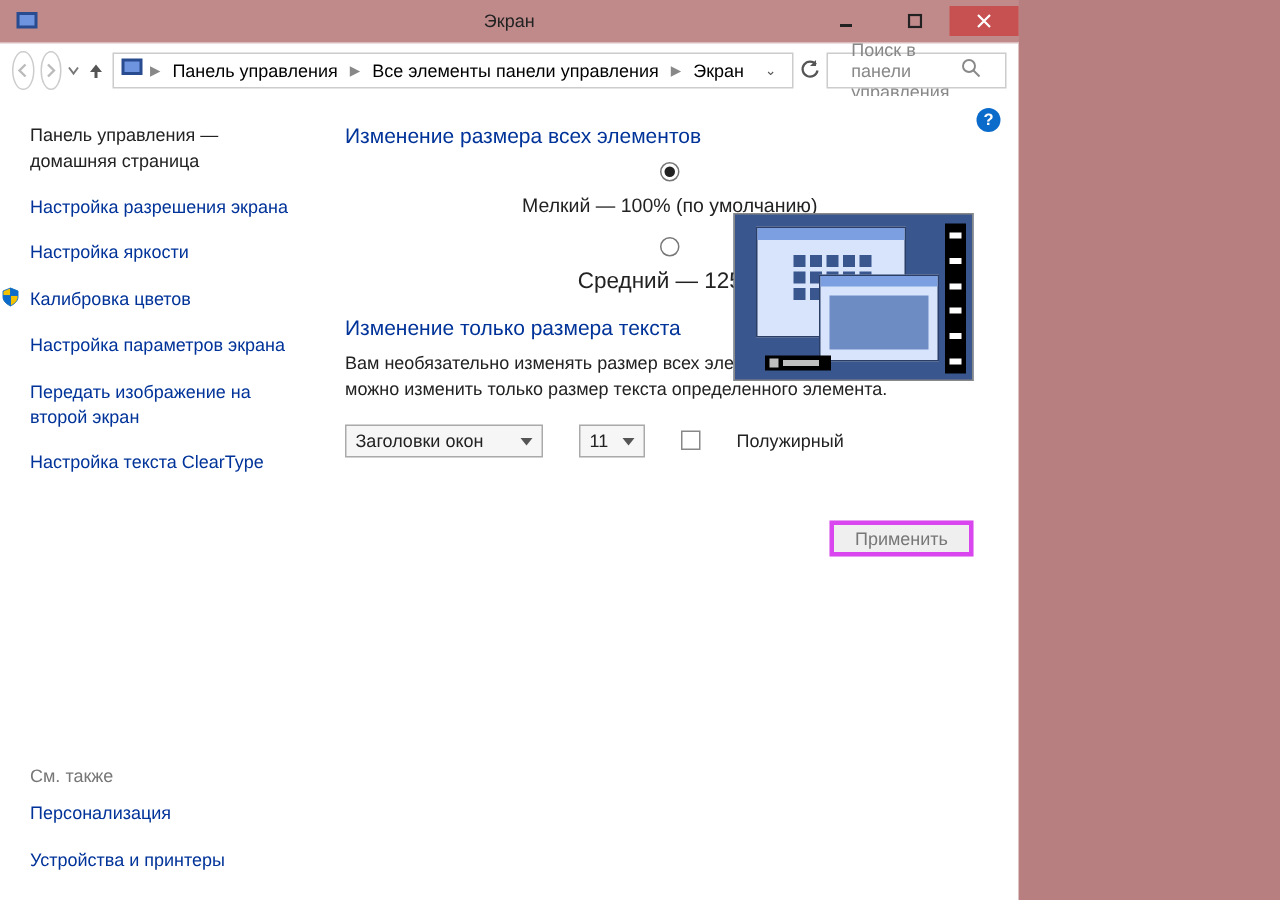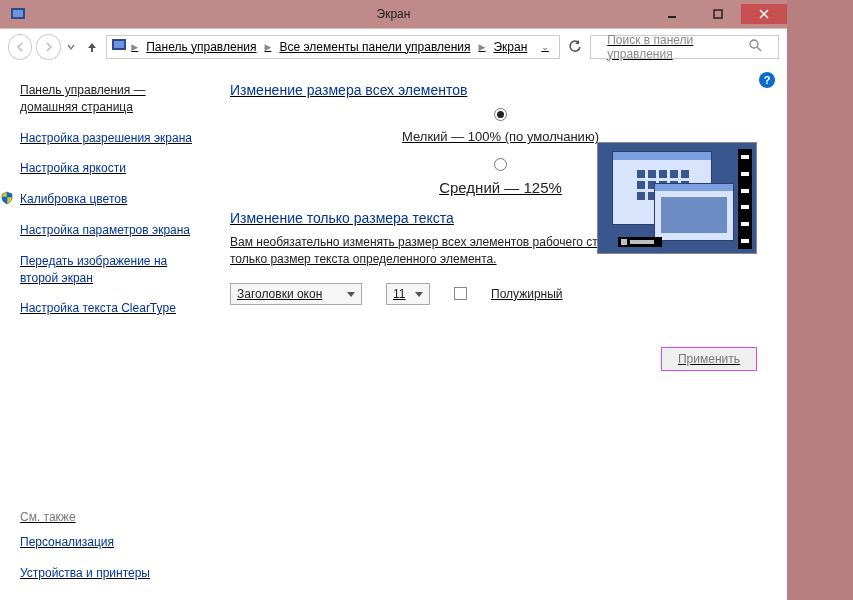--- a/index.html
+++ b/index.html
@@ -1,18 +1,18 @@
 <!DOCTYPE html>
 <html><head>
 <meta charset="utf-8">
 <style>
 * { box-sizing: border-box; margin: 0; padding: 0; font-family: "Segoe UI", Tahoma, sans-serif; }
 body { background: #b87f80; width: 853px; height: 600px; overflow: hidden; }
 
-.window { width: 787px; height: 600px; background: #c08a8b; display: flex; flex-direction: column; text-decoration: underline; }
+.window { width: 679px; height: 600px; background: #c08a8b; display: flex; flex-direction: column; }
 
 .titlebar { height: 28px; background: #c08a8b; display: flex; align-items: center; position: relative; }
 .title-icon { margin-left: 10px; width: 16px; height: 16px; }
 .title-text { position: absolute; left: 50%; transform: translateX(-50%); font-size: 12px; color: #222; }
 .win-controls { margin-left: auto; display: flex; }
 .wc { width: 46px; height: 20px; display: flex; align-items: center; justify-content: center; font-size: 11px; color: #222; }
 .wc.close { background: #c75050; color: #fff; width: 46px; height: 20px; }
 .wc svg { width: 10px; height: 10px; }
 
 .toolbar { height: 36px; background: #fff; border-top: 1px solid #d9bdbd; display: flex; align-items: center; padding: 0 8px; gap: 4px; }
@@ -66,21 +66,21 @@
 .preview .bar::after { content:""; position: absolute; left: 12px; top: 3px; width: 24px; height: 4px; background: #bfbfbf; }
 
 .link-row { color: #0b6bcb; margin: 6px 0 20px 0; cursor: pointer; }
 
 .controls-row { display: flex; align-items: center; gap: 24px; margin-top: 10px; }
 .select { height: 22px; border: 1px solid #aaa; background: #f6f6f6; font-size: 12px; padding: 0 20px 0 6px; position: relative; display: inline-flex; align-items: center; }
 .select::after { content: ""; position: absolute; right: 6px; top: 8px; border-left: 4px solid transparent; border-right: 4px solid transparent; border-top: 5px solid #555; }
 .checkbox { width: 13px; height: 13px; border: 1px solid #888; background: #fff; }
 
 .apply-row { display: flex; justify-content: flex-end; margin-top: 42px; }
-.apply-btn { width: 96px; height: 24px; border: 1px solid #d946ef; background: #efefef; font-size: 12px; color: #777; display: flex; align-items: center; justify-content: center; }
+.apply-btn { width: 96px; height: 24px; border: 3px solid #d946ef; background: #efefef; font-size: 12px; color: #777; display: flex; align-items: center; justify-content: center; }
 </style>
 </head>
 <body>
 
 <div class="window">
 
   <div class="titlebar">
     <span class="title-icon">
       <svg viewBox="0 0 16 16">
           <rect x="1" y="2" width="14" height="11" fill="#294b8f"></rect>

